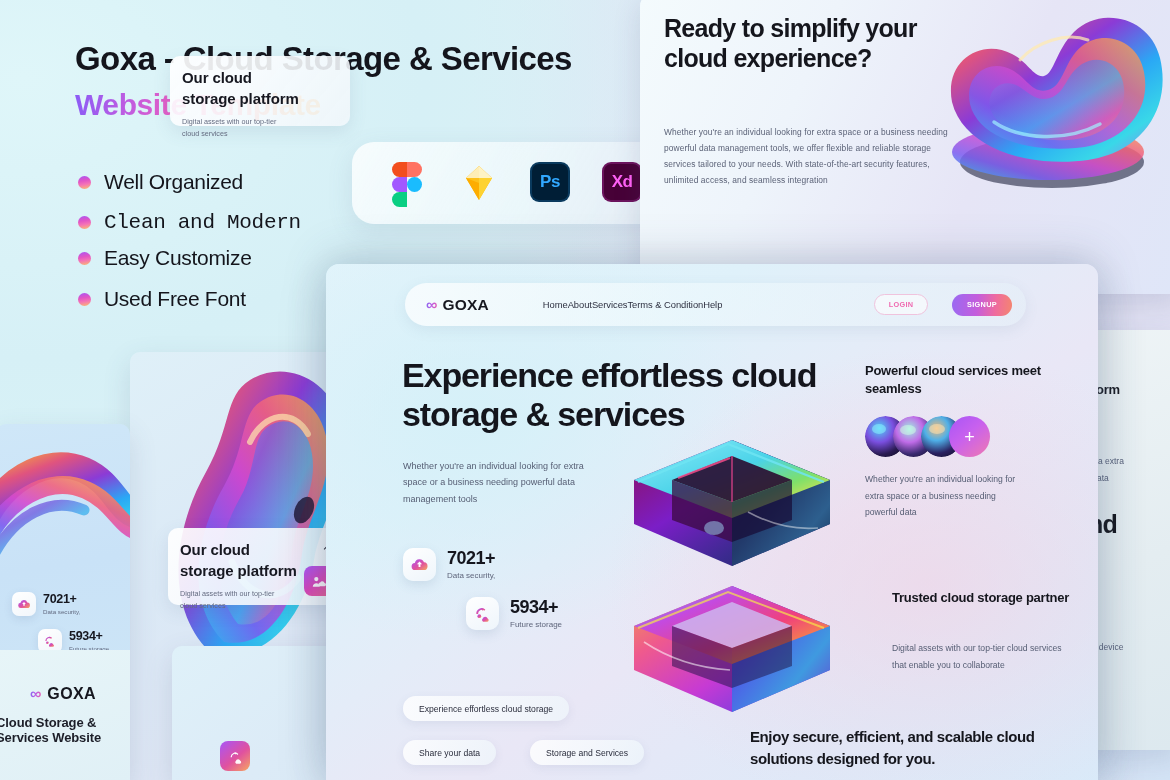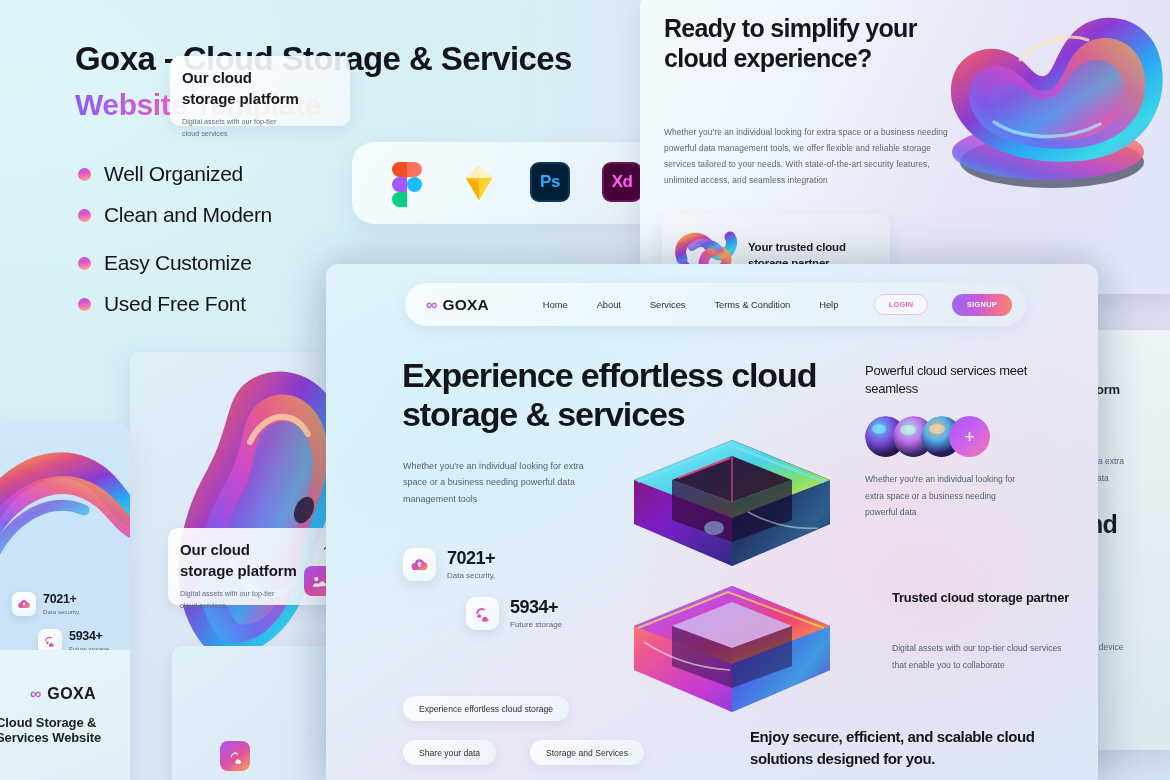--- a/index.html
+++ b/index.html
@@ -30,26 +30,26 @@
     letter-spacing: -0.6px; line-height: 1.18;
   }
   .intro-sub {
     font-size: 30px; font-weight: 700; letter-spacing: -0.4px;
     margin-top: 9px;
     background: linear-gradient(95deg, #8b5cf6 0%, #c05ce0 22%, #ee5fbe 44%, #f4709a 62%, #f59e4b 86%, #f6a83c 100%);
     -webkit-background-clip: text; background-clip: text;
     -webkit-text-fill-color: transparent; color: transparent;
     display: inline-block;
   }
-  #features { position: absolute; left: 78px; top: 162px; width: 330px; }
+  #features { position: absolute; left: 78px; top: 170px; width: 330px; }
   .feature {
     display: flex; align-items: center; gap: 13px;
     margin-bottom: 17px;
   }
-  .feature:nth-child(2) { margin-bottom: 24px; }
+  .feature:nth-child(2) { margin-bottom: 12px; font-family: Liberation Mono, monospace; }
   .dot {
     width: 13px; height: 13px; border-radius: 50%; flex: none;
     background: linear-gradient(170deg, #a855f7 0%, #e255c4 38%, #f472b6 62%, #fbbf6b 100%);
   }
   .feature-label {
     font-size: 21px; font-weight: 500; color: #14151c; letter-spacing: -0.3px;
   }
 
   
   #apps {
@@ -220,21 +220,21 @@
     display: flex; align-items: center; padding: 0 14px 0 21px;
   }
   #nav-logo { display: flex; align-items: center; gap: 5px; margin-right: 54px; }
   .infinity {
     font-size: 16px; line-height: 1; font-weight: 700;
     background: linear-gradient(100deg, #7c6df2 0%, #b45ce8 45%, #ef5fa8 100%);
     -webkit-background-clip: text; background-clip: text;
     -webkit-text-fill-color: transparent; color: transparent;
   }
   #nav-logo .logo-word { font-size: 15.5px; letter-spacing: 0.2px; }
-  #nav-links { display: flex; align-items: flex-start; gap: 29px; }
+  #nav-links { display: flex; align-items: flex-start; }
   .nav-link { font-size: 9.4px; color: #2e3141; font-weight: 500; letter-spacing: -0.05px; white-space: nowrap; }
   #nav-actions { margin-left: auto; display: flex; align-items: center; gap: 24px; }
   .btn-login {
     width: 54px; height: 21px; border-radius: 11px;
     border: 1px solid #f0c3dd; background: rgba(255,255,255,0.55);
     display: flex; align-items: center; justify-content: center;
     font-size: 7.3px; font-weight: 700; color: #ef6ab0; letter-spacing: 0.3px;
   }
   .btn-signup {
     width: 60px; height: 22px; border-radius: 11px;
@@ -261,21 +261,21 @@
     box-shadow: 0 4px 11px rgba(80,105,145,0.15);
     display: flex; align-items: center; justify-content: center;
   }
   .hstat-num { font-size: 18px; font-weight: 700; color: #15161e; letter-spacing: -0.5px; line-height: 1.05; }
   .hstat-lbl { font-size: 8px; color: #5e657b; margin-top: 3px; }
   
   #cube { position: absolute; left: 272px; top: 156px; width: 268px; height: 300px; }
   
   #hr-title {
     position: absolute; left: 539px; top: 98px; width: 190px;
-    font-size: 13px; font-weight: 400; color: #15161d;
+    font-size: 13px; font-weight: 700; color: #15161d;
     line-height: 1.42; letter-spacing: -0.25px;
   }
   #avatars { position: absolute; left: 539px; top: 152px; display: flex; align-items: center; }
   .avatar { width: 41px; height: 41px; border-radius: 50%; margin-right: -13px; overflow: hidden; }
   .avatar-plus {
     width: 41px; height: 41px; border-radius: 50%; position: relative;
     background: linear-gradient(140deg, #a855f7 0%, #c861ee 45%, #f07ab0 100%);
     display: flex; align-items: center; justify-content: center;
     color: #fff; font-size: 18px; font-weight: 400; line-height: 1;
   }
@@ -473,28 +473,20 @@
       <ellipse cx="128" cy="160" rx="92" ry="26" fill="#101430" opacity="0.55"></ellipse>
       <ellipse cx="124" cy="150" rx="96" ry="28" fill="url(#gIri2)" opacity="0.85"></ellipse>
       <path d="M28 100 C20 58 58 36 88 52 C104 60 110 76 120 74 C130 72 132 48 150 30 C176 4 226 14 236 56 C248 106 218 150 164 158 C108 166 40 148 28 100 Z" fill="url(#gIri1)"></path>
       <path d="M46 102 C40 72 66 56 88 68 C104 77 108 92 124 88 C140 84 140 58 158 44 C180 27 214 38 220 70 C228 110 198 142 152 146 C104 150 54 136 46 102 Z" fill="url(#gIri2)" opacity="0.78"></path>
       <path d="M66 106 C62 86 80 76 94 84 C106 91 112 100 126 96 C142 91 142 72 158 62 C176 51 198 62 200 86 C203 116 178 136 144 138 C108 140 72 128 66 106 Z" fill="url(#gIri3)" opacity="0.6"></path>
       <path d="M96 58 C112 40 142 30 164 38" stroke="#ffe9b0" stroke-width="3" fill="none" opacity="0.75" stroke-linecap="round"></path>
       <path d="M70 120 C96 138 142 140 176 122" stroke="#9ef2ff" stroke-width="3.5" fill="none" opacity="0.7" stroke-linecap="round"></path>
     </svg>
   </div>
 
-  <div class="promo-card" id="promo-1">
-    <svg class="promo-thumb" viewBox="0 0 68 62">
-      <path d="M10 34 C4 18 20 8 32 16 C40 21 40 30 48 30 C58 30 62 18 58 12" stroke="url(#gIri1)" stroke-width="11" fill="none" stroke-linecap="round"></path>
-      <path d="M12 40 C20 54 44 54 52 42 C58 33 52 24 42 26 C30 29 28 44 38 48" stroke="url(#gIri2)" stroke-width="10" fill="none" stroke-linecap="round"></path>
-      <path d="M20 22 C30 14 46 18 50 30" stroke="url(#gIri3)" stroke-width="8" fill="none" stroke-linecap="round" opacity="0.9"></path>
-    </svg>
-    <div class="promo-title">Your trusted cloud storage partner</div>
-  </div>
 
   <div class="panel round shadow-md" id="panel-right-edge">
     <div class="edge-t1">tform</div>
     <div class="edge-t2">
       <div>or a extra</div>
       <div>l data</div>
     </div>
     <div class="edge-t3">nd</div>
     <div class="edge-t4">ss device</div>
   </div>

